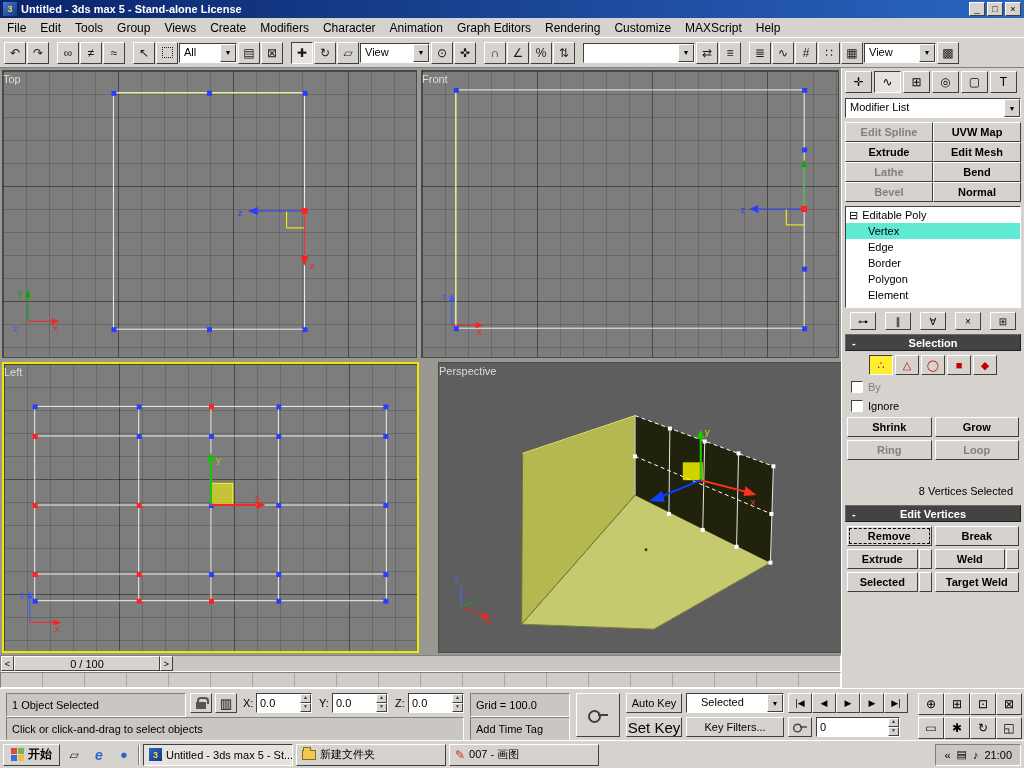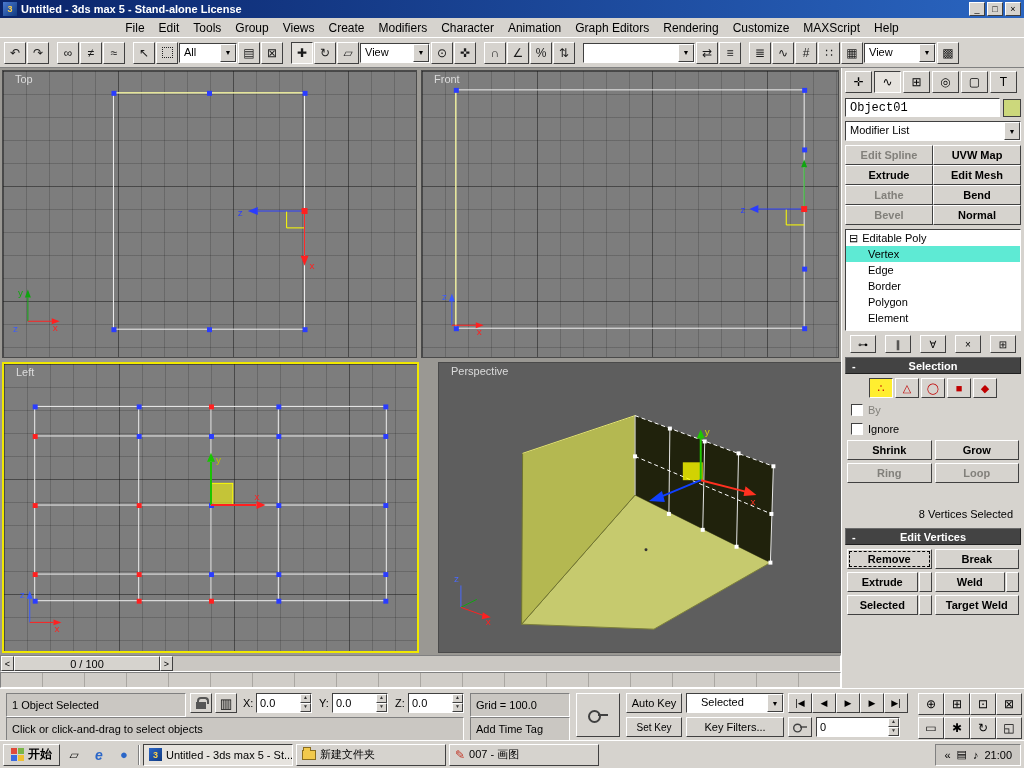--- a/index.html
+++ b/index.html
@@ -11,42 +11,42 @@
 .sunkw{background:#fff;border:1px solid;border-color:#404040 #fff #fff #404040;}
 .sunkg{background:#cac7c2;border:1px solid;border-color:#808080 #fff #fff #808080;}
 .cc{display:flex;align-items:center;justify-content:center;}
 .disabled{color:#82807b;}
 
 .titlebar{position:absolute;left:0;top:0;width:1024px;height:18px;background:linear-gradient(90deg,#0a246a,#2a65c0);display:flex;align-items:center;padding:0 3px;color:#fff;}
 .appico{width:14px;height:14px;background:linear-gradient(135deg,#4a7ad0,#103a80);color:#ffd24a;font-size:9px;font-weight:bold;margin-right:4px;}
 .t-text{font-weight:bold;font-size:11px;flex:1;white-space:nowrap;overflow:hidden;}
 .tb-btn{width:16px;height:14px;margin-left:2px;font-size:9px;color:#000;}
 
-.menubar{position:absolute;left:0;top:18px;width:1024px;height:20px;background:#d6d3ce;display:flex;align-items:center;border-bottom:1px solid #fff;justify-content:center;}
+.menubar{position:absolute;left:0;top:18px;width:1024px;height:20px;background:#d6d3ce;display:flex;align-items:center;border-bottom:1px solid #fff;}
 .menu-item{padding:3px 7px;font-size:12px;white-space:nowrap;}
 .toolbar{position:absolute;left:0;top:38px;width:1024px;height:30px;background:#d6d3ce;display:flex;align-items:center;gap:1px;padding:0 4px;border-bottom:1px solid #808080;}
 .tbtn{width:22px;height:22px;font-size:12px;color:#1a1a1a;flex:0 0 auto;}
 .tbtn .g{pointer-events:none;}
 .tsep{width:6px;height:22px;flex:0 0 auto;}
 .dotbox{width:11px;height:11px;border:1px dotted #222;display:block;}
 .combo{display:flex;height:20px;flex:0 0 auto;background:#fff;border:1px solid;border-color:#404040 #fff #fff #404040;}
 .combo .cval{flex:1;padding:2px 4px;font-size:11px;overflow:hidden;white-space:nowrap;}
 .combo .cbtn{width:16px;background:#d6d3ce;border:1px solid;border-color:#fff #404040 #404040 #fff;font-size:7px;display:flex;align-items:center;justify-content:center;}
 
 .workspace{position:absolute;left:0;top:68px;width:1024px;height:620px;background:#9a9893;}
 .viewport{position:absolute;border:1px solid #4a4a4a;overflow:hidden;}
 .viewport.active{border:2px solid #f0e800;}
 .grid-bg{background-color:#7d7d7d;background-image:
  linear-gradient(to right,rgba(30,30,30,.22) 1px,transparent 1px),
  linear-gradient(to bottom,rgba(30,30,30,.22) 1px,transparent 1px),
  linear-gradient(to right,rgba(10,10,10,.35) 1px,transparent 1px),
  linear-gradient(to bottom,rgba(10,10,10,.35) 1px,transparent 1px);
  background-size:23px 23px,23px 23px,115px 115px,115px 115px;}
 .persp-bg{background:#5e5e5e;margin-left:16px;}
-.vp-label{position:absolute;left:12px;top:2px;color:#dcdcdc;font-size:11px;z-index:2;}
+.vp-label{position:absolute;left:0;top:2px;color:#dcdcdc;font-size:11px;z-index:2;}
 .vp-svg{position:absolute;left:0;top:0;width:100%;height:100%;}
 
 .timeslider{position:absolute;left:0;top:587px;width:841px;height:17px;background:#cac7c2;border:1px solid;border-color:#808080 #fff #fff #808080;display:flex;align-items:center;}
 .ts-arrow{width:13px;height:15px;font-size:9px;flex:0 0 auto;}
 .ts-handle{width:146px;height:15px;font-size:11px;flex:0 0 auto;}
 .ts-groove{flex:1;height:15px;}
 .keybar{position:absolute;left:0;top:604px;width:841px;height:16px;background:#d0cdc8;border:1px solid;border-color:#808080 #fff #fff #808080;
  background-image:repeating-linear-gradient(to right,transparent 0,transparent 41px,#aaa7a2 41px,#aaa7a2 42px);}
 
 .cpanel{position:absolute;left:841px;top:0;width:183px;height:620px;background:#d6d3ce;border-left:1px solid #fff;padding:3px 3px;display:flex;flex-direction:column;gap:4px;}
@@ -456,24 +456,20 @@
           </button>
         <button class="cptab raised cc">
             <span>◎</span>
           </button>
         <button class="cptab raised cc">
             <span>▢</span>
           </button>
         <button class="cptab raised cc">
             <span>T</span>
           </button>
-      </div>
-      <div class="name-row">
-        <div class="name-field sunkw">Object01</div>
-        <div class="swatch"></div>
       </div>
       <div class="combo">
         <span class="cval">Modifier List</span>
         <span class="cbtn">▼</span>
       </div>
       <div class="mod-grid">
         <button class="cbtn2 raised disabled">Edit Spline</button>
         <button class="cbtn2 raised">UVW Map</button>
         <button class="cbtn2 raised">Extrude</button>
         <button class="cbtn2 raised">Edit Mesh</button>
@@ -613,21 +609,21 @@
         </span>
     </div>
     <div class="abs sfield sunkg" style="left:470px;top:4px;width:100px;height:20px;">Grid = 100.0</div>
     <div class="abs sfield sunkg" style="left:6px;top:28px;width:458px;height:20px;">Click or click-and-drag to select objects</div>
     <div class="abs sfield sunkg" style="left:470px;top:28px;width:100px;height:20px;">Add Time Tag</div>
 
     <button class="abs raised cc" style="left:576px;top:4px;width:44px;height:44px;">
         <span class="keyico"></span>
       </button>
     <button class="abs raised cc" style="left:626px;top:4px;width:56px;height:20px;font-size:11px;">Auto Key</button>
-    <button class="abs raised cc" style="left:626px;top:28px;width:56px;height:20px;font-size:10px;">Set Key</button>
+    <button class="abs raised cc" style="left:626px;top:28px;width:56px;height:20px;font-size:15px;">Set Key</button>
     <div class="abs combo" style="left:686px;top:4px;width:98px;padding-left:10px;">
       <span class="cval">Selected</span>
       <span class="cbtn">▼</span>
     </div>
     <button class="abs raised cc" style="left:686px;top:28px;width:98px;height:20px;font-size:11px;">Key Filters...</button>
 
     <button class="abs pbtn raised cc" style="left:788px;top:4px;">
         <span>|◀</span>
       </button>
     <button class="abs pbtn raised cc" style="left:812px;top:4px;">

